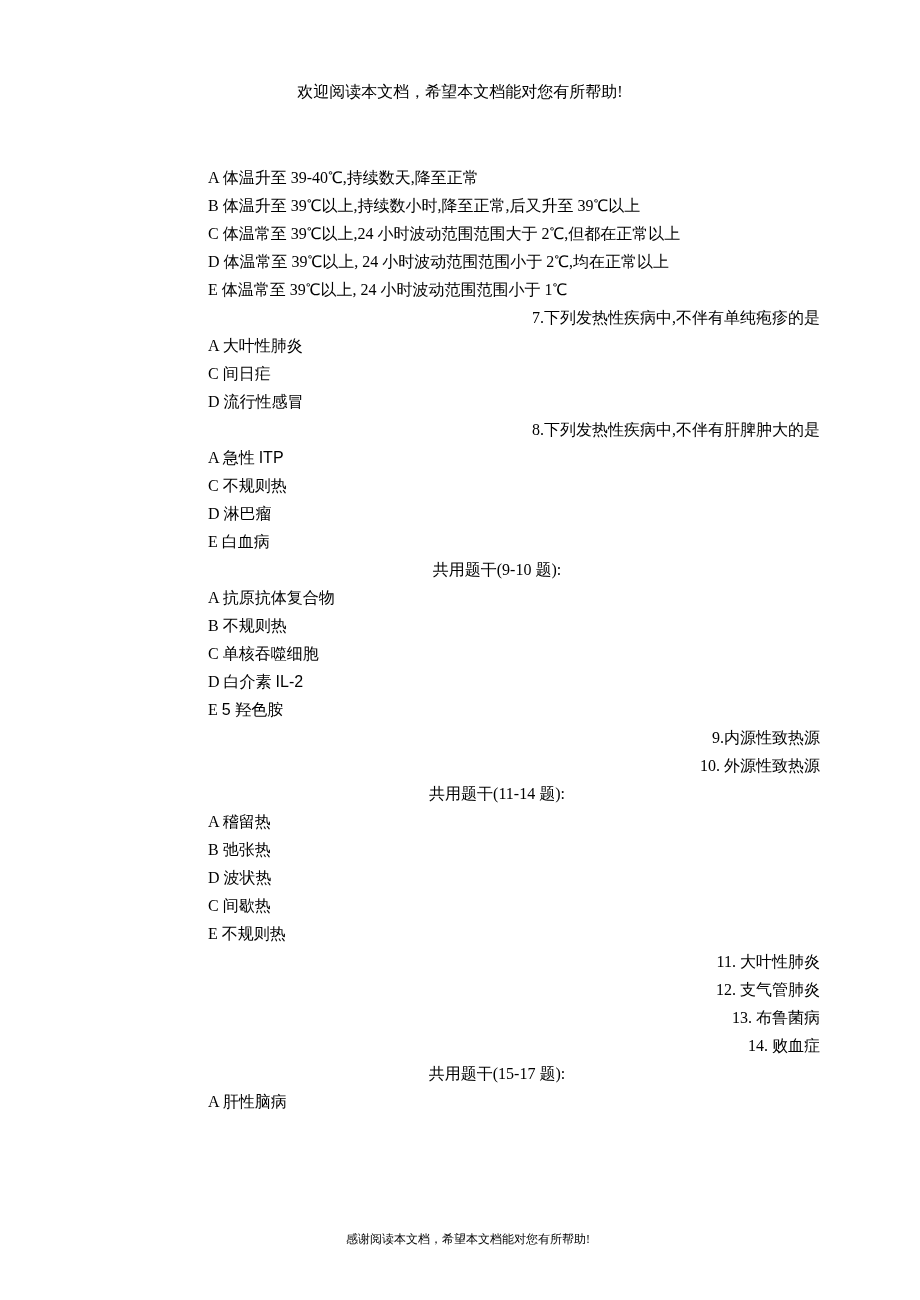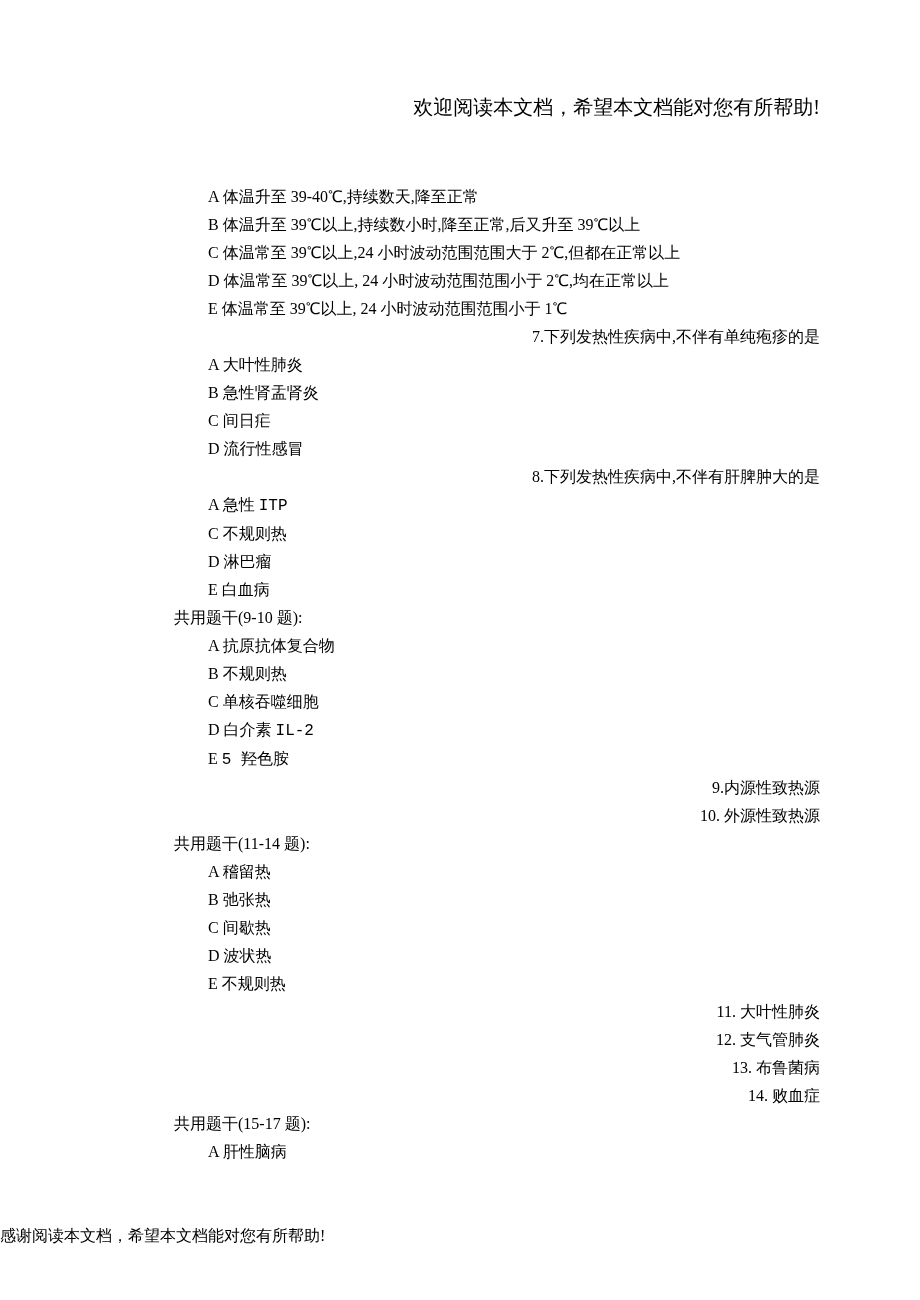--- a/index.html
+++ b/index.html
@@ -12,32 +12,32 @@
       width: 920px;
       height: 1300px;
       font-family: "SimSun", "宋体", serif;
       font-size: 16px;
       color: #000000;
       line-height: 1.75;
       padding: 78px 100px 60px 100px;
       position: relative;
     }
     .header-note {
-      text-align: right;
-      font-size: 20px;
+      text-align: center;
+      font-size: 16px;
       margin-bottom: 58px;
-      margin-top: 12px;
     }
     .footer-note {
       position: absolute;
       bottom: 50px;
       left: 0;
       right: 0;
-      text-align: left;
-      font-size: 16px;
+      text-align: center;
+      font-size: 12px;
+      padding-left: 16px;
     }
     .content {
       padding-left: 74px;
     }
     .option {
       padding-left: 34px;
     }
     .option-letter {
       font-family: "Times New Roman", serif;
       display: inline;
@@ -55,41 +55,41 @@
     }
     .question-num-block {
       display: inline-block;
       min-width: 28px;
     }
     .question-text {
       display: inline;
     }
     .shared-stem {
       padding-left: 0;
+      text-align: center;
     }
     .latin {
-      font-family: Liberation Mono, monospace;
+      font-family: Liberation Sans, sans-serif;
     }
   </style>
 </head>
 <body>
 
 <div class="header-note">欢迎阅读本文档，希望本文档能对您有所帮助!</div>
 
 <div class="content">
 
   <div class="option"><span class="option-letter">A  </span><span class="option-text">体温升至 39-40℃,持续数天,降至正常</span></div>
   <div class="option"><span class="option-letter">B  </span><span class="option-text">体温升至 39℃以上,持续数小时,降至正常,后又升至 39℃以上</span></div>
   <div class="option"><span class="option-letter">C  </span><span class="option-text">体温常至 39℃以上,24 小时波动范围范围大于 2℃,但都在正常以上</span></div>
   <div class="option"><span class="option-letter">D  </span><span class="option-text">体温常至 39℃以上, 24 小时波动范围范围小于 2℃,均在正常以上</span></div>
   <div class="option"><span class="option-letter">E  </span><span class="option-text">体温常至 39℃以上, 24 小时波动范围范围小于 1℃</span></div>
 
   <div class="question-stem"><span class="question-num question-num-block">7.</span><span class="question-text">下列发热性疾病中,不伴有单纯疱疹的是</span></div>
   <div class="option"><span class="option-letter">A  </span><span class="option-text">大叶性肺炎</span></div>
-  <div class="option"><span class="option-letter">B  </span><span class="option-text">急性肾盂肾炎</span></div>
   <div class="option"><span class="option-letter">C  </span><span class="option-text">间日疟</span></div>
   <div class="option"><span class="option-letter">D  </span><span class="option-text">流行性感冒</span></div>
 
   <div class="question-stem"><span class="question-num question-num-block">8.</span><span class="question-text">下列发热性疾病中,不伴有肝脾肿大的是</span></div>
   <div class="option"><span class="option-letter">A  </span><span class="option-text">急性 </span><span class="latin">ITP</span></div>
   <div class="option"><span class="option-letter">C  </span><span class="option-text">不规则热</span></div>
   <div class="option"><span class="option-letter">D  </span><span class="option-text">淋巴瘤</span></div>
   <div class="option"><span class="option-letter">E  </span><span class="option-text">白血病</span></div>
 
   <div class="shared-stem">共用题干(9-10 题):</div>
@@ -98,22 +98,22 @@
   <div class="option"><span class="option-letter">C  </span><span class="option-text">单核吞噬细胞</span></div>
   <div class="option"><span class="option-letter">D  </span><span class="option-text">白介素 </span><span class="latin">IL-2</span></div>
   <div class="option"><span class="option-letter">E  </span><span class="latin">5 </span><span class="option-text">羟色胺</span></div>
 
   <div class="question-stem"><span class="question-num question-num-block">9.</span><span class="question-text">内源性致热源</span></div>
   <div class="question-stem"><span class="question-num">10. </span><span class="question-text">外源性致热源</span></div>
 
   <div class="shared-stem">共用题干(11-14 题):</div>
   <div class="option"><span class="option-letter">A  </span><span class="option-text">稽留热</span></div>
   <div class="option"><span class="option-letter">B  </span><span class="option-text">弛张热</span></div>
+  <div class="option"><span class="option-letter">D  </span><span class="option-text">波状热</span></div>
   <div class="option"><span class="option-letter">C  </span><span class="option-text">间歇热</span></div>
-  <div class="option"><span class="option-letter">D  </span><span class="option-text">波状热</span></div>
   <div class="option"><span class="option-letter">E  </span><span class="option-text">不规则热</span></div>
 
   <div class="question-stem"><span class="question-num">11. </span><span class="question-text">大叶性肺炎</span></div>
   <div class="question-stem"><span class="question-num">12. </span><span class="question-text">支气管肺炎</span></div>
   <div class="question-stem"><span class="question-num">13. </span><span class="question-text">布鲁菌病</span></div>
   <div class="question-stem"><span class="question-num">14. </span><span class="question-text">败血症</span></div>
 
   <div class="shared-stem">共用题干(15-17 题):</div>
   <div class="option"><span class="option-letter">A  </span><span class="option-text">肝性脑病</span></div>
 

